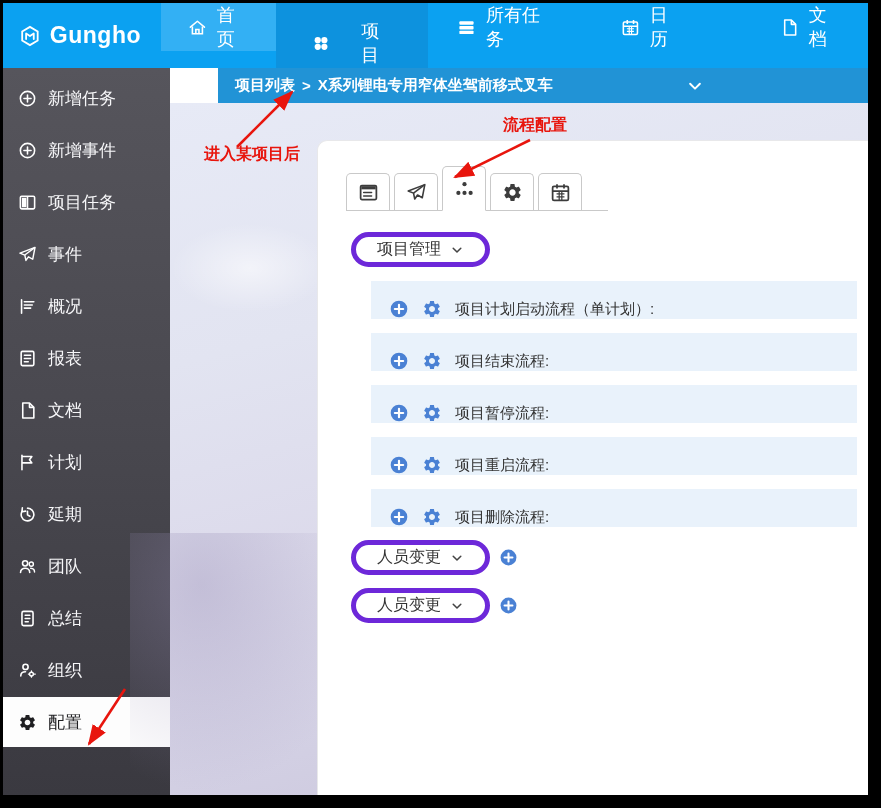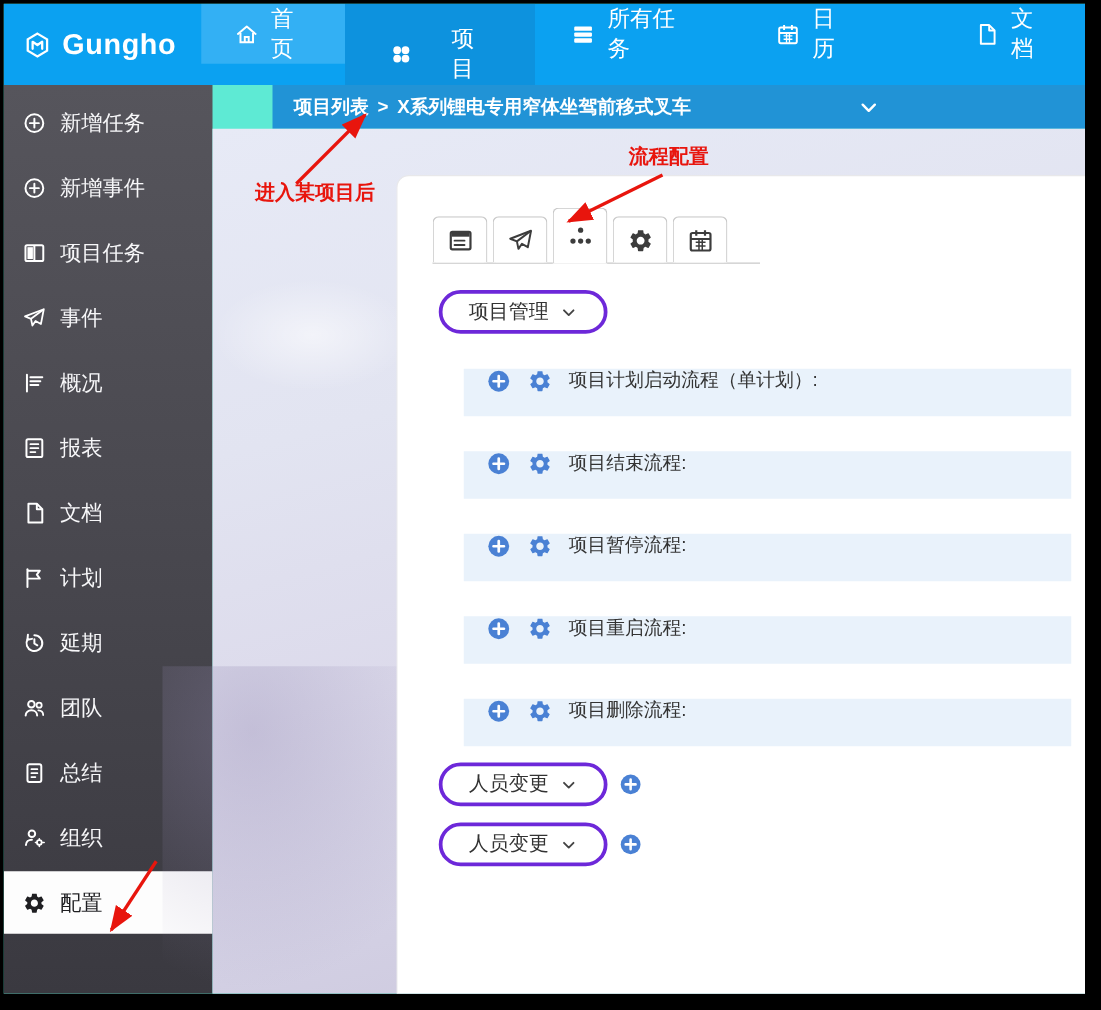--- a/index.html
+++ b/index.html
@@ -1,18 +1,18 @@
 <!DOCTYPE html>
 <html><head>
 <meta charset="utf-8">
 <style>
   * { margin:0; padding:0; box-sizing:border-box; }
   html,body { width:881px; height:808px; background:#000; overflow:hidden;
     font-family:"Liberation Sans","DejaVu Sans",sans-serif; }
-  .app { position:absolute; left:3px; top:3px; width:865px; height:792px; background:#5eead4; overflow:hidden; }
+  .app { position:absolute; left:3px; top:3px; width:865px; height:792px; background:#ffffff; overflow:hidden; }
 
   
   .topbar { position:absolute; left:0; top:0; width:865px; height:65px; background:#0ba1f1;
     display:flex; align-items:stretch; color:#fff; }
   .logo { display:flex; align-items:center; gap:9px; padding:0 20px 0 16px; width:158px; }
   .logo svg { width:30px; height:30px; color:#fff; }
   .logo-text { font-size:23px; font-weight:bold; letter-spacing:.5px; }
   .topnav { display:flex; align-items:flex-start; }
   .nav-item { display:flex; align-items:center; gap:10px; padding:0 27px; font-size:18px; cursor:pointer; }
   .nav-item svg { width:21px; height:21px; color:#fff; }
@@ -48,27 +48,27 @@
   
   .panel { position:absolute; left:314px; top:137px; width:551px; height:655px; background:#fff;
     border-top-left-radius:10px; border-top:1px solid #e8e8ea; border-left:1px solid #e8e8ea; padding:25px 0 0 28px; }
   .tabs { display:flex; align-items:flex-end; width:262px; border-bottom:1px solid #c9c9c9; height:45px; }
   .tab { width:44px; height:37px; background:#fff; border:1px solid #c9c9c9; border-bottom:none;
     border-radius:5px 5px 0 0; margin-right:4px; display:flex; align-items:center; justify-content:center; cursor:pointer; }
   .tab svg { width:21px; height:21px; color:#3c3c3c; }
   .tab.active { height:45px; margin-bottom:-1px; border-bottom:1px solid #fff; }
 
   .pill { display:inline-flex; align-items:center; gap:9px; height:35px; padding:0 21px;
-    border:3px solid #6d28d9; border-radius:18px; background:#fff; font-size:16px; color:#333; cursor:pointer; }
+    border:5px solid #6d28d9; border-radius:18px; background:#fff; font-size:16px; color:#333; cursor:pointer; }
   .pill svg { width:14px; height:14px; color:#444; }
   .group-head { margin:21px 0 0 5px; }
 
   .rows { margin:12px 0 0 25px; }
-  .flow-row { width:486px; height:38px; background:#e9f2fb; display:flex; align-items:flex-start;
-    gap:13px; padding-left:18px; margin-top:28px; font-size:15px; color:#333; }
+  .flow-row { width:486px; height:38px; background:#e9f2fb; display:flex; align-items:flex-end;
+    gap:13px; padding-left:18px; margin-top:14px; font-size:15px; color:#333; }
   .flow-row svg { width:20px; height:20px; color:#4a81d4; cursor:pointer; flex:0 0 auto; }
 
   .pill-line { display:flex; align-items:center; gap:9px; margin:13px 0 0 5px; }
   .pill-line .add { width:19px; height:19px; color:#4a81d4; cursor:pointer; }
   .pill-line:first-of-type { margin-top:20px; }
 
   
   .ann-text { position:absolute; color:#e8150d; font-size:16px; font-weight:bold; z-index:60; }
   .ann-enter { left:201px; top:141px; }
   .ann-flow  { left:500px; top:112px; }

